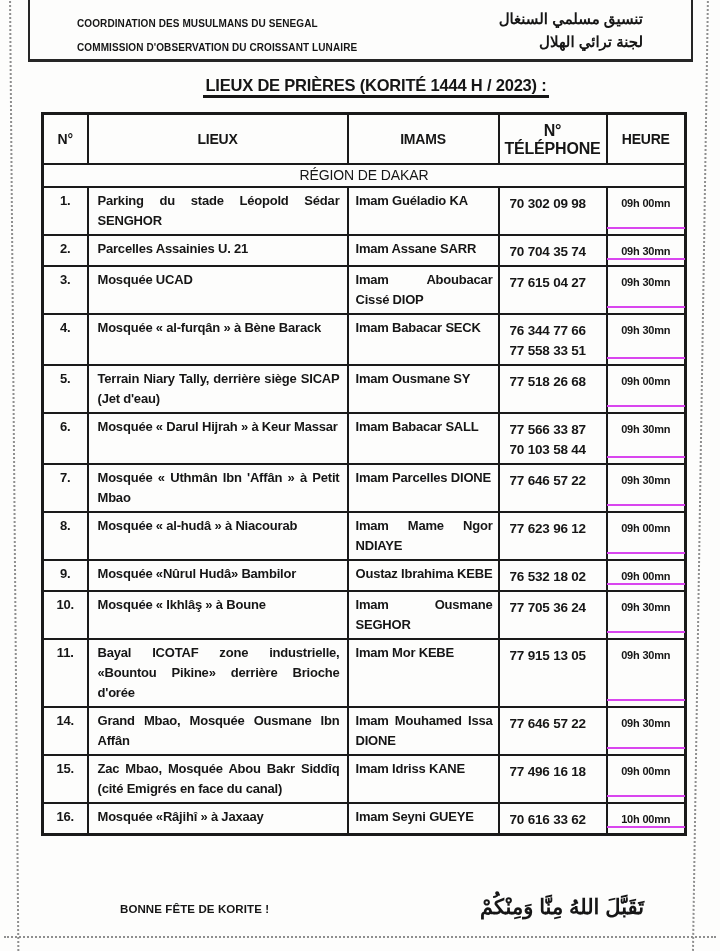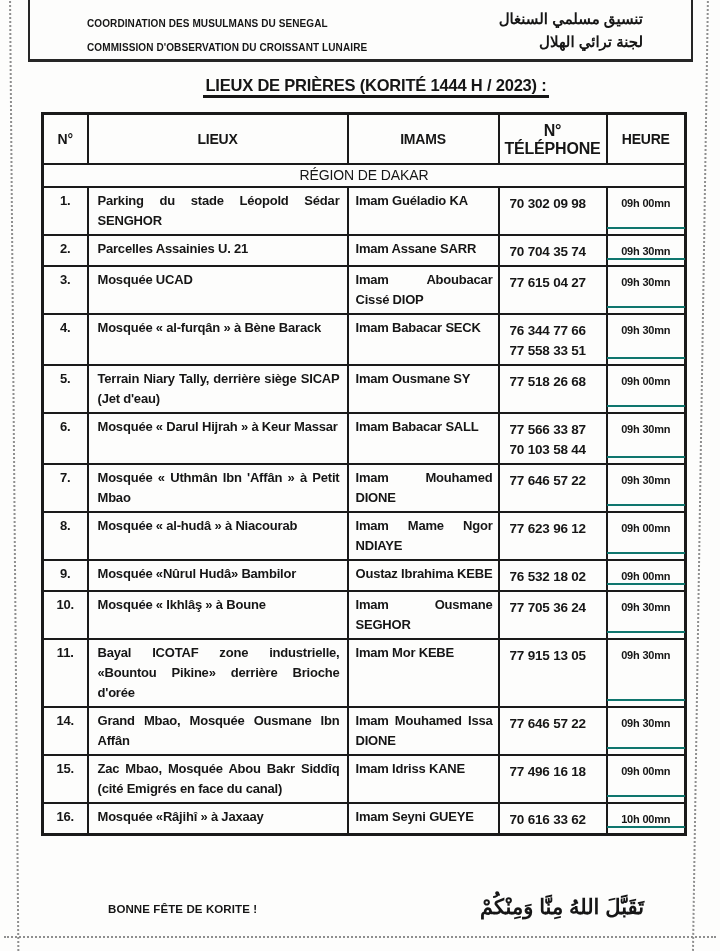--- a/index.html
+++ b/index.html
@@ -18,21 +18,21 @@
   .scan-edge { position: absolute; pointer-events: none; }
   .scan-left  { left: 9px;  top: -6px; height: 965px; border-left: 2px dotted #8f8f8f; transform: rotate(-0.5deg); transform-origin: top center; }
   .scan-right { left: 707px; top: -6px; height: 965px; border-left: 2px dotted #8f8f8f; transform: rotate(0.9deg); transform-origin: top center; }
   .scan-bottom{ left: 4px; right: 4px; top: 936px; border-top: 2px dotted #8f8f8f; }
   
   .letterhead {
     position: absolute; left: 28px; top: 0; width: 665px; height: 62px;
     border-left: 2px solid #262626; border-right: 2px solid #262626;
     border-bottom: 3px solid #262626;
   }
-  .org { position: absolute; left: 57px; top: 12px; font-weight: 700; font-size: 10px; letter-spacing: 0.1px; }
+  .org { position: absolute; left: 47px; top: 12px; font-weight: 700; font-size: 10px; letter-spacing: 0.1px; }
   .org div { line-height: 24px; }
   .arabic-head { position: absolute; right: 48px; top: 7px; text-align: right; font-weight: 700; font-size: 15px; line-height: 23px; }
   
   .title { position: absolute; left: 16px; top: 76px; width: 100%; text-align: center; }
   .title span {
     font-weight: 700; font-size: 16.5px; letter-spacing: -0.2px;
     border-bottom: 3px solid #161616; padding: 0 2px 1px 2px;
   }
   
   table.prayer {
@@ -45,26 +45,26 @@
   th.h-tel { font-size: 16px; padding-top: 7px; }
   tr.region td { font-size: 14px; font-weight: 400; text-align: center; padding: 2px 0 3px 0; letter-spacing: -0.1px; }
   tbody td { vertical-align: top; font-weight: 700; font-size: 13px; line-height: 20px; letter-spacing: -0.2px; }
   td.c-num  { text-align: center; padding-top: 3px; }
   td.c-lieu { text-align: justify; padding: 3px 7px 3px 9px; }
   td.c-imam { text-align: justify; padding: 3px 5px 3px 7px; }
   td.c-tel  { padding: 6px 2px 3px 10px; font-size: 13.5px; white-space: pre-line; }
   td.c-heure { position: relative; padding: 0; }
   .heure-box {
     position: absolute; left: -1px; right: -1px; top: 1px; bottom: 5px;
-    border-bottom: 2px solid #0f766e;
+    border-bottom: 2px solid #d946ef;
     text-align: center; padding-top: 4px;
     font-size: 11px; font-weight: 700; letter-spacing: -0.2px;
   }
   
-  .footer-left  { position: absolute; left: 108px; top: 903px; font-size: 11.5px; font-weight: 700; letter-spacing: 0.1px; }
+  .footer-left  { position: absolute; left: 120px; top: 903px; font-size: 11.5px; font-weight: 700; letter-spacing: 0.1px; }
   .footer-arabic{ position: absolute; right: 76px; top: 895px; font-size: 21px; font-weight: 700; }
 </style>
 </head>
 <body>
 
 <div class="page">
 
   <div class="scan-edge scan-left"></div>
   <div class="scan-edge scan-right"></div>
   <div class="scan-edge scan-bottom"></div>
@@ -157,21 +157,21 @@
           <td class="c-imam">Imam Babacar SALL</td>
           <td class="c-tel">77 566 33 87
 70 103 58 44</td>
           <td class="c-heure">
             <div class="heure-box">09h 30mn</div>
           </td>
         </tr>
         <tr>
           <td class="c-num">7.</td>
           <td class="c-lieu">Mosquée « Uthmân Ibn 'Affân » à Petit Mbao</td>
-          <td class="c-imam">Imam Mouhamed DIONE</td>
+          <td class="c-imam">Imam Parcelles DIONE</td>
           <td class="c-tel">77 646 57 22</td>
           <td class="c-heure">
             <div class="heure-box">09h 30mn</div>
           </td>
         </tr>
         <tr>
           <td class="c-num">8.</td>
           <td class="c-lieu">Mosquée « al-hudâ » à Niacourab</td>
           <td class="c-imam">Imam Mame Ngor NDIAYE</td>
           <td class="c-tel">77 623 96 12</td>

